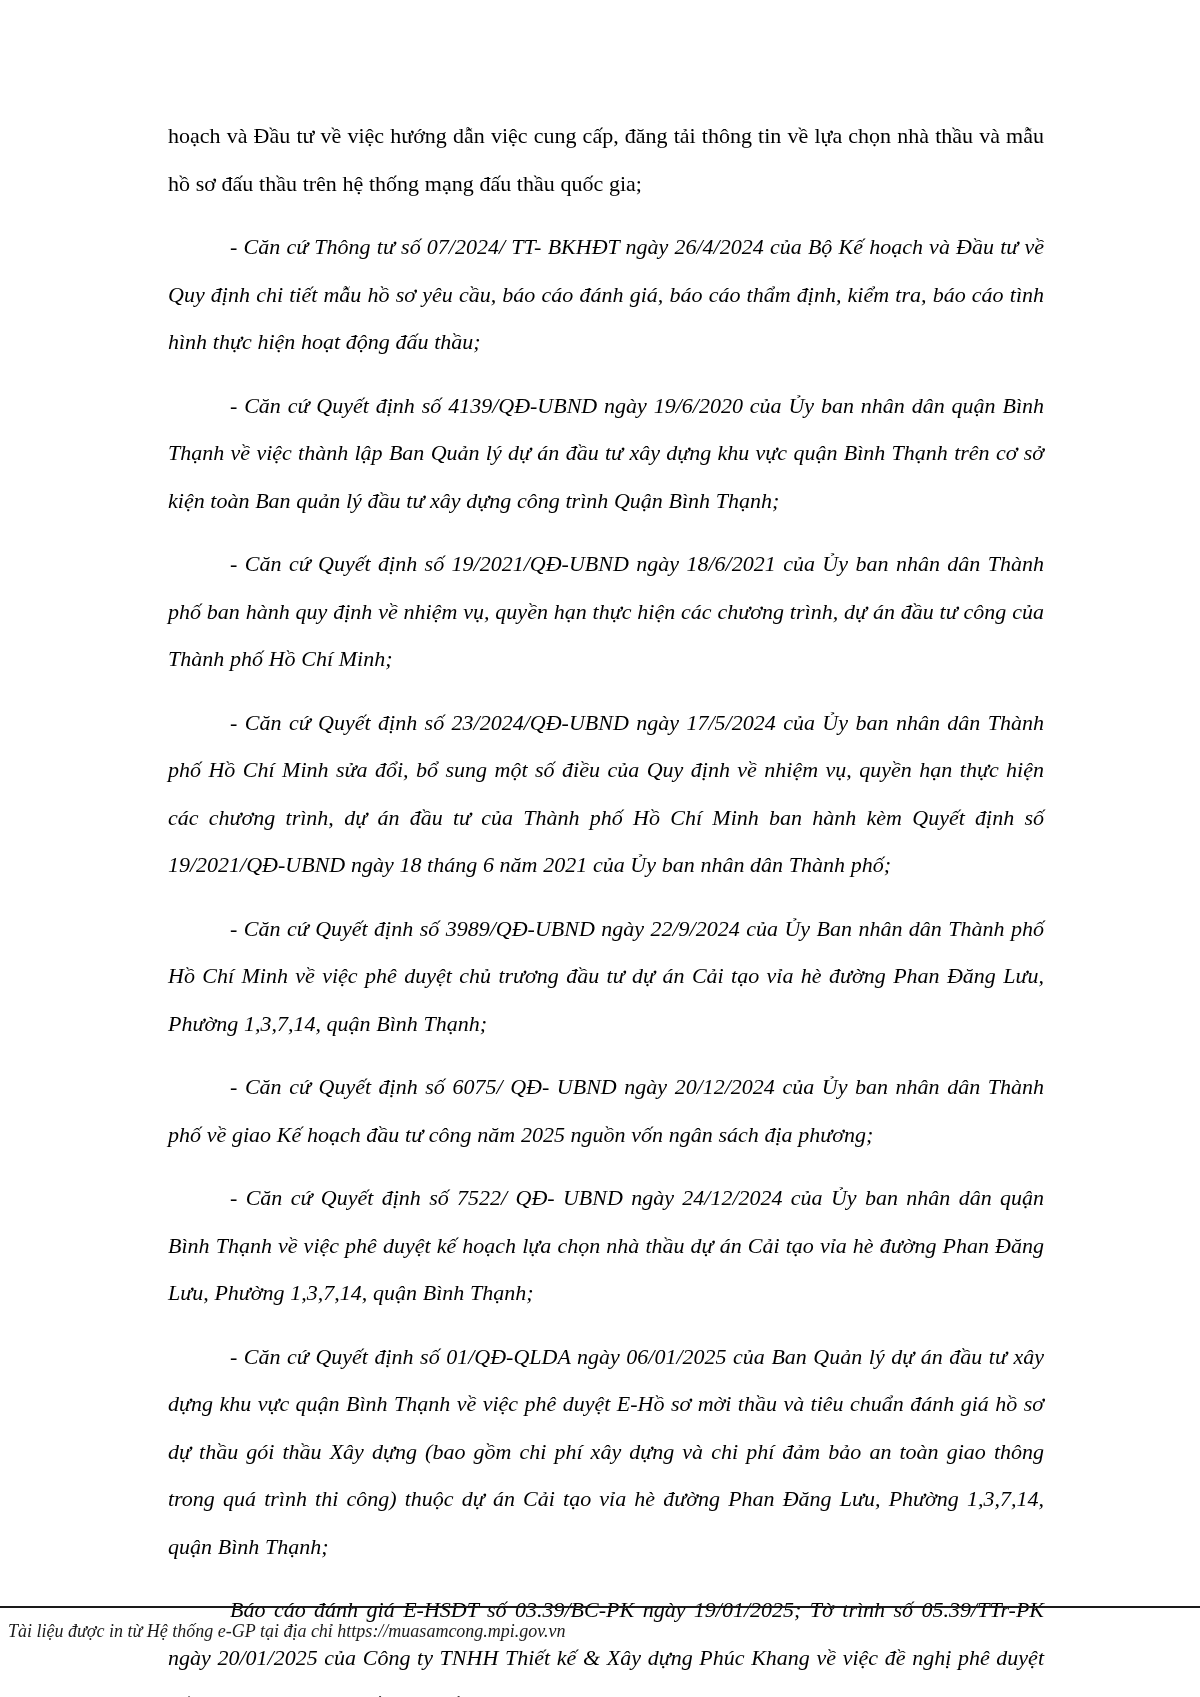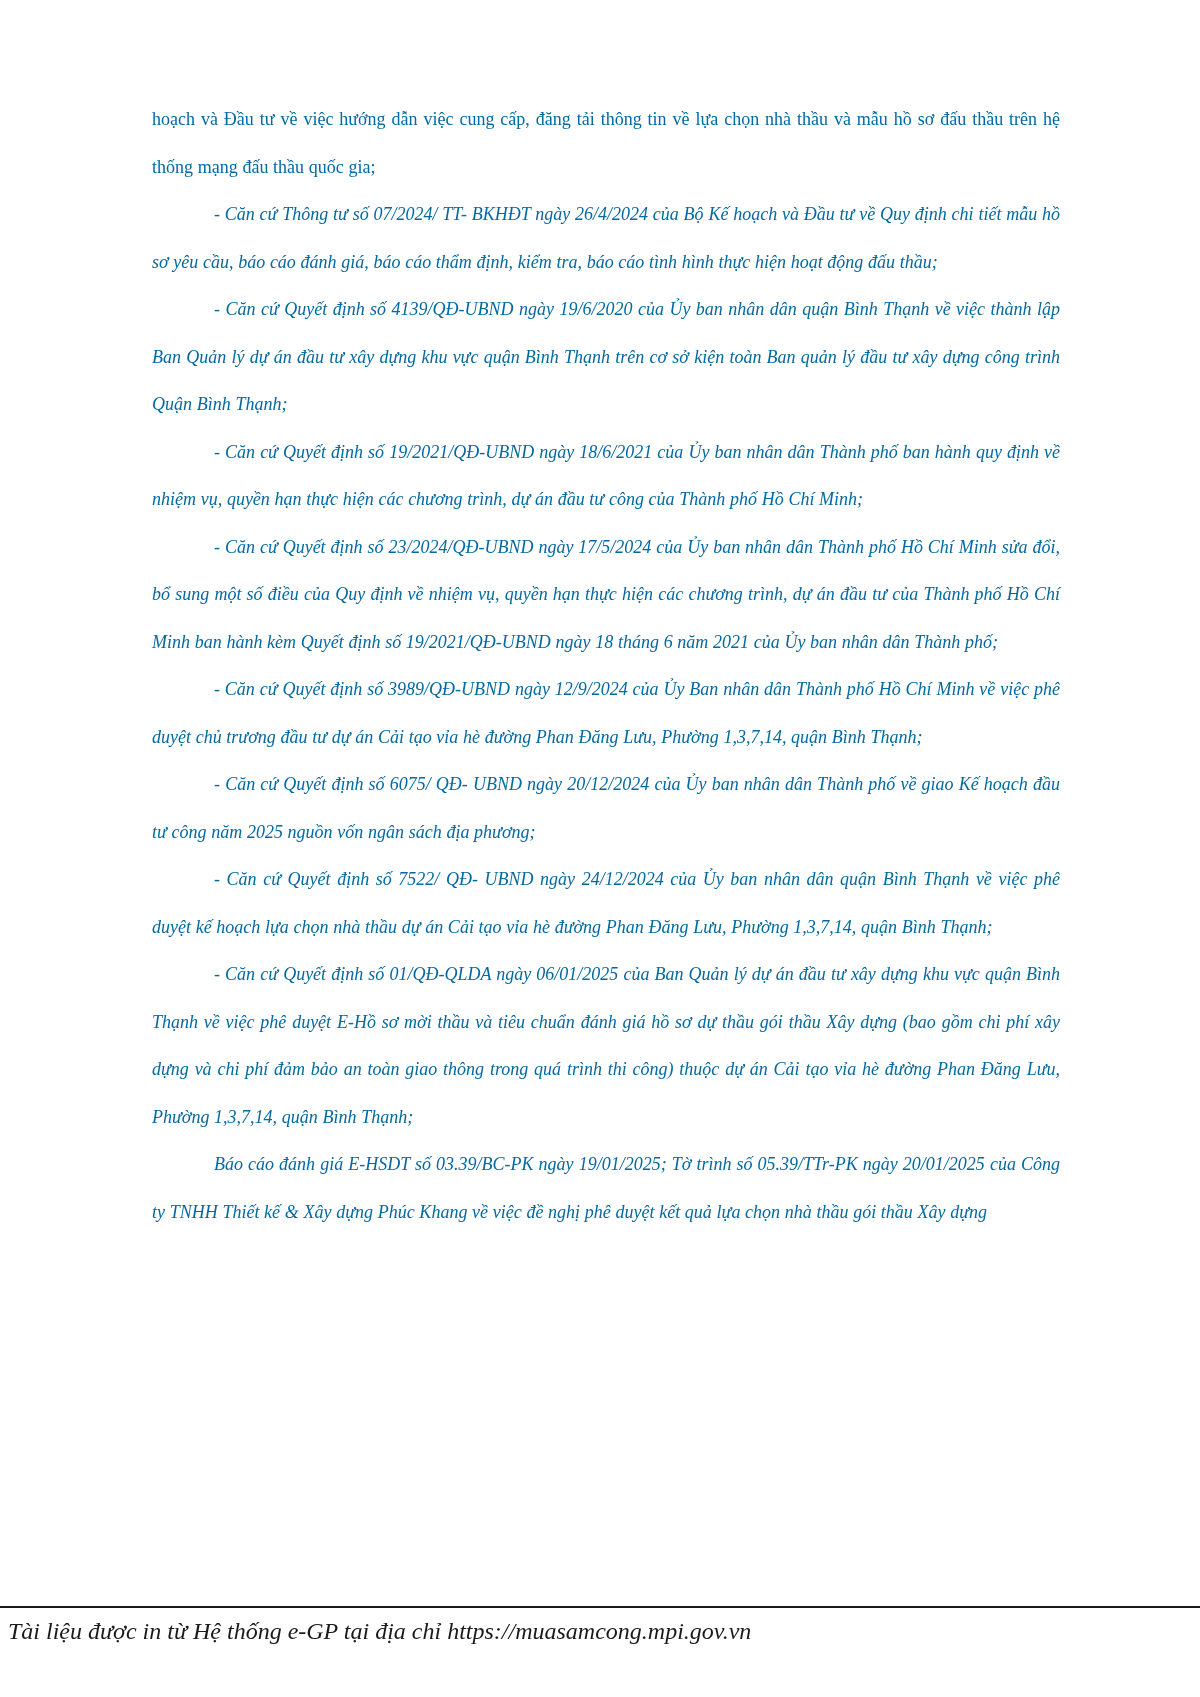--- a/index.html
+++ b/index.html
@@ -18,26 +18,26 @@
     overflow: hidden;
   }
   .content {
     position: absolute;
     left: 152px;
     top: 96px;
     width: 908px;
   }
   .para {
     font-family: "Liberation Serif", "DejaVu Serif", serif;
-    font-size: 18px;
+    font-size: 22px;
     line-height: 47.5px;
-    color: #0369a1;
+    color: #000000;
     text-align: justify;
     text-justify: inter-word;
-    margin: 0;
+    margin: 16px;
     -webkit-hyphens: none;
     hyphens: none;
     word-spacing: 0.2px;
   }
   .para.indent {
     text-indent: 62px;
     font-style: italic;
   }
   .para.cont {
     text-indent: 0;
@@ -50,38 +50,38 @@
     height: 0;
     border-top: 2px solid #1a1a1a;
   }
   .footer-text {
     position: absolute;
     left: 8px;
     top: 1618px;
     width: 1000px;
     font-family: "Liberation Serif", "DejaVu Serif", serif;
     font-style: italic;
-    font-size: 24px;
+    font-size: 18px;
     line-height: 26px;
     color: #1a1a1a;
     white-space: nowrap;
   }
 </style>
 </head>
 <body>
 
 <div class="page">
 
   <div class="content">
     <p class="para cont">hoạch và Đầu tư về việc hướng dẫn việc cung cấp, đăng tải thông tin về lựa chọn nhà thầu và mẫu hồ sơ đấu thầu trên hệ thống mạng đấu thầu quốc gia;</p>
     <p class="para indent">- Căn cứ Thông tư số 07/2024/ TT- BKHĐT ngày 26/4/2024 của Bộ Kế hoạch và Đầu tư về Quy định chi tiết mẫu hồ sơ yêu cầu, báo cáo đánh giá, báo cáo thẩm định, kiểm tra, báo cáo tình hình thực hiện hoạt động đấu thầu;</p>
     <p class="para indent">- Căn cứ Quyết định số 4139/QĐ-UBND ngày 19/6/2020 của Ủy ban nhân dân quận Bình Thạnh về việc thành lập Ban Quản lý dự án đầu tư xây dựng khu vực quận Bình Thạnh trên cơ sở kiện toàn Ban quản lý đầu tư xây dựng công trình Quận Bình Thạnh;</p>
     <p class="para indent">- Căn cứ Quyết định số 19/2021/QĐ-UBND ngày 18/6/2021 của Ủy ban nhân dân Thành phố ban hành quy định về nhiệm vụ, quyền hạn thực hiện các chương trình, dự án đầu tư công của Thành phố Hồ Chí Minh;</p>
     <p class="para indent">- Căn cứ Quyết định số 23/2024/QĐ-UBND ngày 17/5/2024 của Ủy ban nhân dân Thành phố Hồ Chí Minh sửa đổi, bổ sung một số điều của Quy định về nhiệm vụ, quyền hạn thực hiện các chương trình, dự án đầu tư của Thành phố Hồ Chí Minh ban hành kèm Quyết định số 19/2021/QĐ-UBND ngày 18 tháng 6 năm 2021 của Ủy ban nhân dân Thành phố;</p>
-    <p class="para indent">- Căn cứ Quyết định số 3989/QĐ-UBND ngày 12/9/2024 của Ủy Ban nhân dân Thành phố Hồ Chí Minh về việc phê duyệt chủ trương đầu tư dự án Cải tạo vỉa hè đường Phan Đăng Lưu, Phường 1,3,7,14, quận Bình Thạnh;</p>
+    <p class="para indent">- Căn cứ Quyết định số 3989/QĐ-UBND ngày 22/9/2024 của Ủy Ban nhân dân Thành phố Hồ Chí Minh về việc phê duyệt chủ trương đầu tư dự án Cải tạo vỉa hè đường Phan Đăng Lưu, Phường 1,3,7,14, quận Bình Thạnh;</p>
     <p class="para indent">- Căn cứ Quyết định số 6075/ QĐ- UBND ngày 20/12/2024 của Ủy ban nhân dân Thành phố về giao Kế hoạch đầu tư công năm 2025 nguồn vốn ngân sách địa phương;</p>
     <p class="para indent">- Căn cứ Quyết định số 7522/ QĐ- UBND ngày 24/12/2024 của Ủy ban nhân dân quận Bình Thạnh về việc phê duyệt kế hoạch lựa chọn nhà thầu dự án Cải tạo vỉa hè đường Phan Đăng Lưu, Phường 1,3,7,14, quận Bình Thạnh;</p>
     <p class="para indent">- Căn cứ Quyết định số 01/QĐ-QLDA ngày 06/01/2025 của Ban Quản lý dự án đầu tư xây dựng khu vực quận Bình Thạnh về việc phê duyệt E-Hồ sơ mời thầu và tiêu chuẩn đánh giá hồ sơ dự thầu gói thầu Xây dựng (bao gồm chi phí xây dựng và chi phí đảm bảo an toàn giao thông trong quá trình thi công) thuộc dự án Cải tạo vỉa hè đường Phan Đăng Lưu, Phường 1,3,7,14, quận Bình Thạnh;</p>
     <p class="para indent">Báo cáo đánh giá E-HSDT số 03.39/BC-PK ngày 19/01/2025; Tờ trình số 05.39/TTr-PK ngày 20/01/2025 của Công ty TNHH Thiết kế &amp; Xây dựng Phúc Khang về việc đề nghị phê duyệt kết quả lựa chọn nhà thầu gói thầu Xây dựng</p>
   </div>
 
   <div class="footer-rule"></div>
   <div class="footer-text">Tài liệu được in từ Hệ thống e-GP tại địa chỉ https://muasamcong.mpi.gov.vn</div>
 
 </div>

